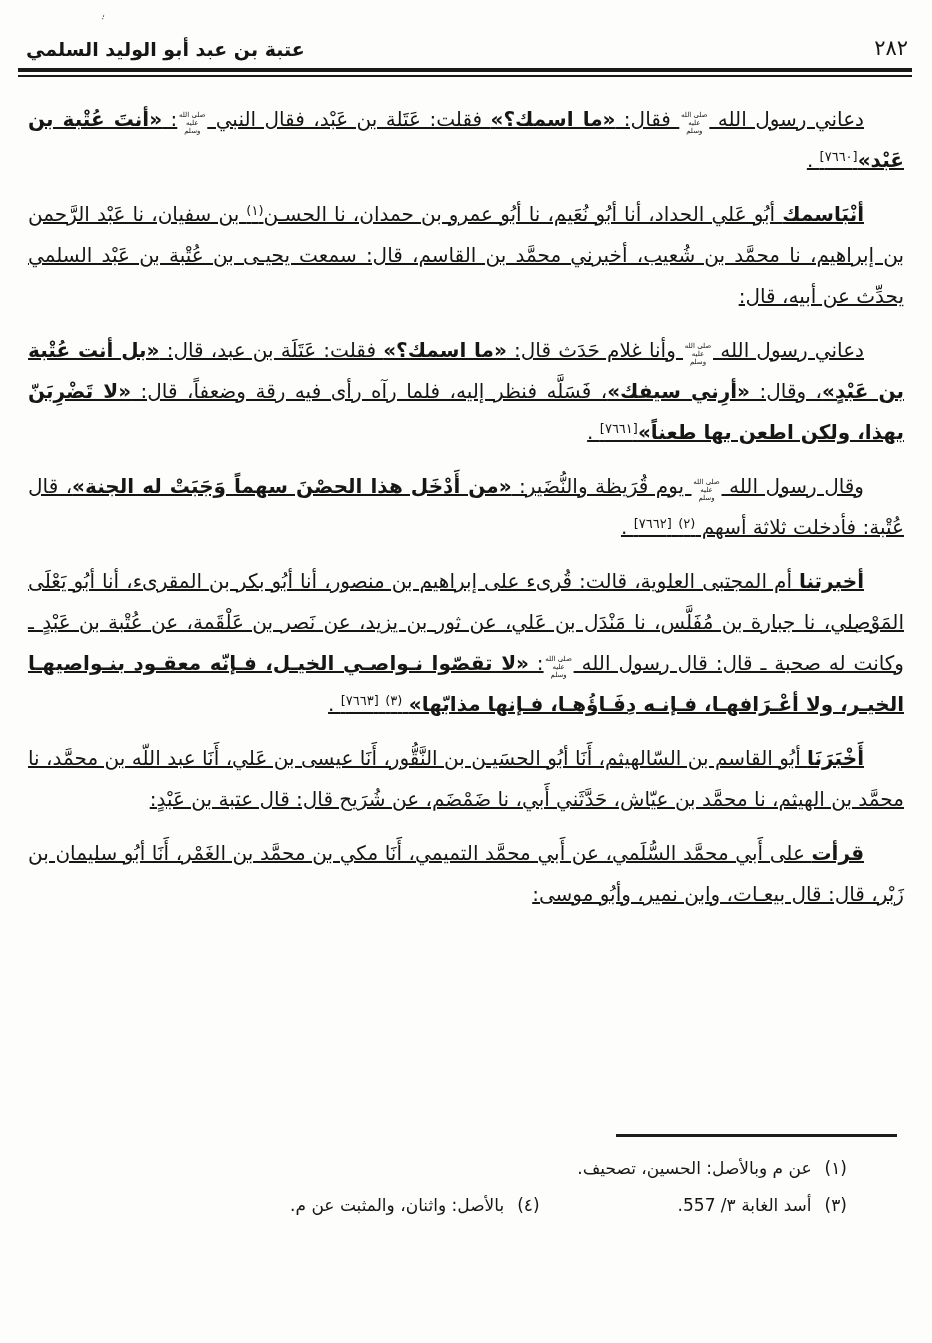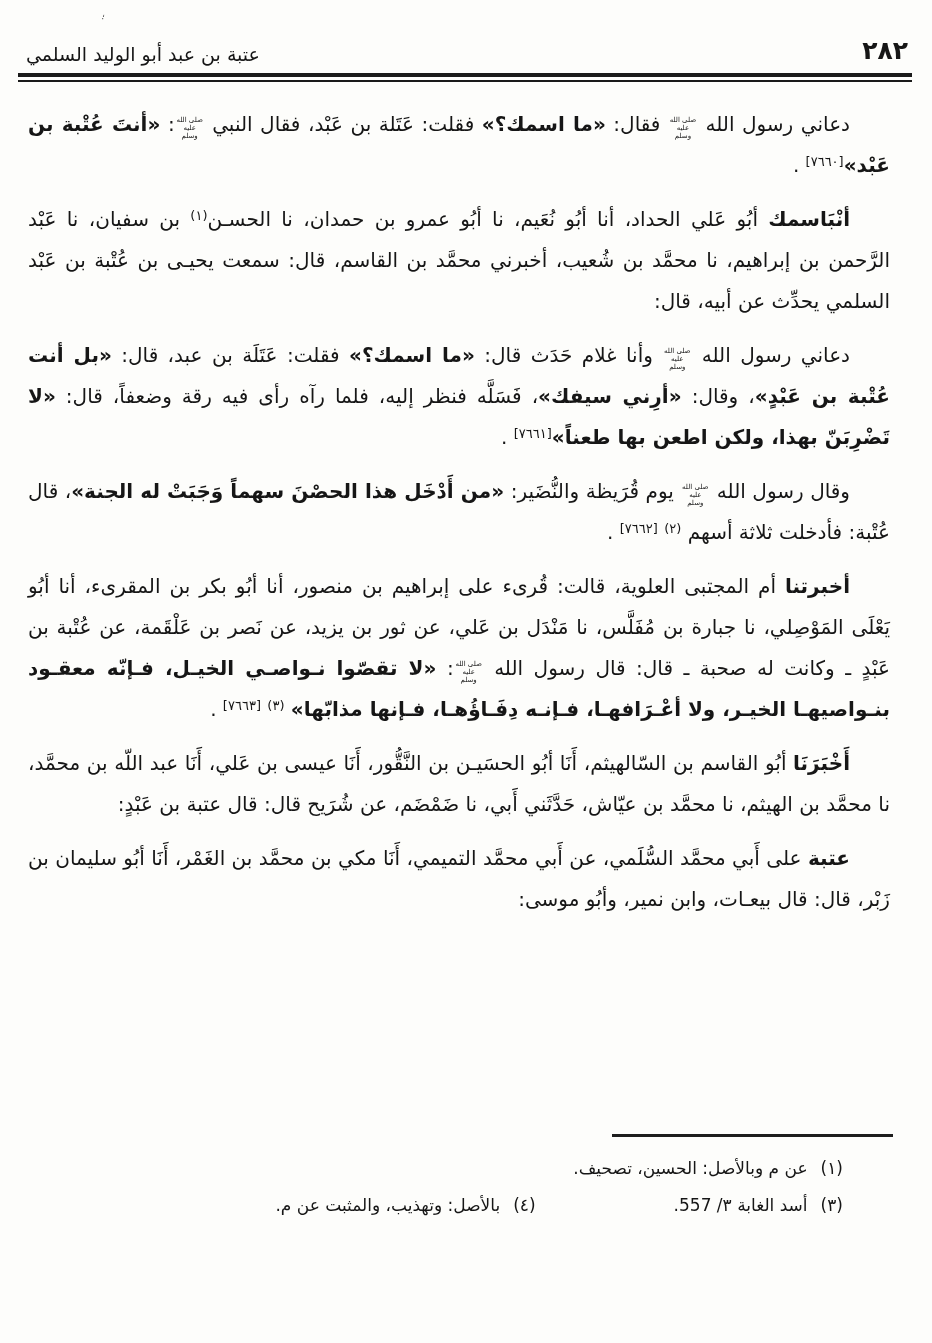--- a/index.html
+++ b/index.html
@@ -14,34 +14,35 @@
     overflow:hidden;
     box-sizing:border-box;
   }
   
   .header{
     display:flex;
     justify-content:space-between;
     align-items:flex-end;
     padding:36px 24px 8px 26px;
   }
-  .page-number{font-size:25px;font-weight:bold;letter-spacing:2px;}
-  .chapter-title{font-size:19px;font-weight:normal;}
+  .page-number{font-size:21px;font-weight:normal;letter-spacing:2px;}
+  .chapter-title{font-size:19px;font-weight:bold;}
   .header-rule{
     margin:0 20px 0 18px;
     height:3px;
     border-top:4px solid #1a1a1a;
     border-bottom:2px solid #1a1a1a;
   }
   
   .body{
-    padding:22px 42px 0 28px;
+    padding:22px 28px 0 28px;
     font-size:20px;
     line-height:41px;
     text-align:justify;
+    text-decoration:underline;
   }
   .para{margin:0 0 13px 0;text-indent:40px;}
   .seg-r{font-weight:normal;}
   .seg-b{font-weight:bold;}
   .seg-saw{
     display:inline-block;
     width:30px;
     font-size:7px;
     line-height:8px;
     text-align:center;
@@ -52,22 +53,22 @@
   }
   sup.seg-fn, sup.seg-ref{
     font-size:13px;
     line-height:0;
     vertical-align:6px;
     font-weight:normal;
   }
   
   .footnotes{
     position:absolute;
-    top:1134px;right:12px;left:0;
-    padding:0 27px;
+    top:1134px;right:0;left:0;
+    padding:0 35px;
     font-size:17px;
     line-height:37px;
   }
   .fn-sep{
     width:281px;height:3px;
     background:#1d1d1d;
     margin-bottom:13px;
   }
   .fn-row{padding-right:50px;white-space:nowrap;}
   .fn-row-split{display:flex;gap:138px;}
@@ -90,34 +91,34 @@
 
   <div class="header-rule"></div>
 
   <div class="body">
     <p class="para"><span class="seg-r">دعاني رسول الله </span><span class="seg-saw">صلى الله عليه وسلم</span><span class="seg-r"> فقال: </span><span class="seg-b">«ما اسمك؟»</span><span class="seg-r"> فقلت: عَتَلة بن عَبْد، فقال النبي </span><span class="seg-saw">صلى الله عليه وسلم</span><span class="seg-r">: </span><span class="seg-b">«أنتَ عُتْبة بن عَبْد»</span><sup class="seg-ref">[٧٦٦٠]</sup><span class="seg-r"> .</span></p>
     <p class="para"><span class="seg-b">أنْبَاسمك</span><span class="seg-r"> أبُو عَلي الحداد، أنا أبُو نُعَيم، نا أبُو عمرو بن حمدان، نا الحسـن</span><sup class="seg-fn">(١)</sup><span class="seg-r"> بن سفيان، نا عَبْد الرَّحمن بن إبراهيم، نا محمَّد بن شُعيب، أخبرني محمَّد بن القاسم، قال: سمعت يحيـى بن عُتْبة بن عَبْد السلمي يحدِّث عن أبيه، قال:</span></p>
     <p class="para"><span class="seg-r">دعاني رسول الله </span><span class="seg-saw">صلى الله عليه وسلم</span><span class="seg-r"> وأنا غلام حَدَث قال: </span><span class="seg-b">«ما اسمك؟»</span><span class="seg-r"> فقلت: عَتَلَة بن عبد، قال: </span><span class="seg-b">«بل أنت عُتْبة بن عَبْدٍ»</span><span class="seg-r">، وقال: </span><span class="seg-b">«أرِني سيفك»</span><span class="seg-r">، فَسَلَّه فنظر إليه، فلما رآه رأى فيه رقة وضعفاً، قال: </span><span class="seg-b">«لا تَضْرِبَنّ بهذا، ولكن اطعن بها طعناً»</span><sup class="seg-ref">[٧٦٦١]</sup><span class="seg-r"> .</span></p>
     <p class="para"><span class="seg-r">وقال رسول الله </span><span class="seg-saw">صلى الله عليه وسلم</span><span class="seg-r"> يوم قُرَيظة والنُّضَير: </span><span class="seg-b">«من أَدْخَل هذا الحصْنَ سهماً وَجَبَتْ له الجنة»</span><span class="seg-r">، قال عُتْبة: فأدخلت ثلاثة أسهم </span><sup class="seg-fn">(٢)</sup><span class="seg-r"> </span><sup class="seg-ref">[٧٦٦٢]</sup><span class="seg-r"> .</span></p>
     <p class="para"><span class="seg-b">أخبرتنا</span><span class="seg-r"> أم المجتبى العلوية، قالت: قُرىء على إبراهيم بن منصور، أنا أبُو بكر بن المقرىء، أنا أبُو يَعْلَى المَوْصِلي، نا جبارة بن مُفَلَّس، نا مَنْدَل بن عَلي، عن ثور بن يزيد، عن نَصر بن عَلْقَمة، عن عُتْبة بن عَبْدٍ ـ وكانت له صحبة ـ قال: قال رسول الله </span><span class="seg-saw">صلى الله عليه وسلم</span><span class="seg-r">: </span><span class="seg-b">«لا تقصّوا نـواصـي الخيـل، فـإنّه معقـود بنـواصيهـا الخيـر، ولا أعْـرَافهـا، فـإنـه دِفَـاؤُهـا، فـإنها مذابّها»</span><span class="seg-r"> </span><sup class="seg-fn">(٣)</sup><span class="seg-r"> </span><sup class="seg-ref">[٧٦٦٣]</sup><span class="seg-r"> .</span></p>
     <p class="para"><span class="seg-b">أَخْبَرَنَا</span><span class="seg-r"> أبُو القاسم بن السّالهيثم، أَنَا أبُو الحسَيـن بن النَّقُّور، أَنَا عيسى بن عَلي، أَنَا عبد اللّه بن محمَّد، نا محمَّد بن الهيثم، نا محمَّد بن عيّاش، حَدَّثَني أَبي، نا ضَمْضَم، عن شُرَيح قال: قال عتبة بن عَبْدٍ:</span></p>
-    <p class="para"><span class="seg-b">عتبة</span><span class="seg-r"> على أَبي محمَّد السُّلَمي، عن أَبي محمَّد التميمي، أَنَا مكي بن محمَّد بن الغَمْر، أَنَا أبُو سليمان بن زَبْر، قال: قال بيعـات، وابن نمير، وأبُو موسى:</span></p>
+    <p class="para"><span class="seg-b">قرأت</span><span class="seg-r"> على أَبي محمَّد السُّلَمي، عن أَبي محمَّد التميمي، أَنَا مكي بن محمَّد بن الغَمْر، أَنَا أبُو سليمان بن زَبْر، قال: قال بيعـات، وابن نمير، وأبُو موسى:</span></p>
   </div>
 
   <div class="footnotes">
     <div class="fn-sep"></div>
 
     <div class="fn-row">
       <span class="fn-num">(١)</span><span class="fn-text">عن م وبالأصل: الحسين، تصحيف.</span>
     </div>
 
 
     <div class="fn-row fn-row-split">
       <span class="fn-item">
         <span class="fn-num">(٣)</span><span class="fn-text">أسد الغابة ٣/ 557.</span>
       </span>
       <span class="fn-item">
-        <span class="fn-num">(٤)</span><span class="fn-text">بالأصل: وتهذيب، والمثبت عن م.</span>
+        <span class="fn-num">(٤)</span><span class="fn-text">بالأصل: واثنان، والمثبت عن م.</span>
       </span>
     </div>
   </div>
 
 </div>
 
 </body></html>

